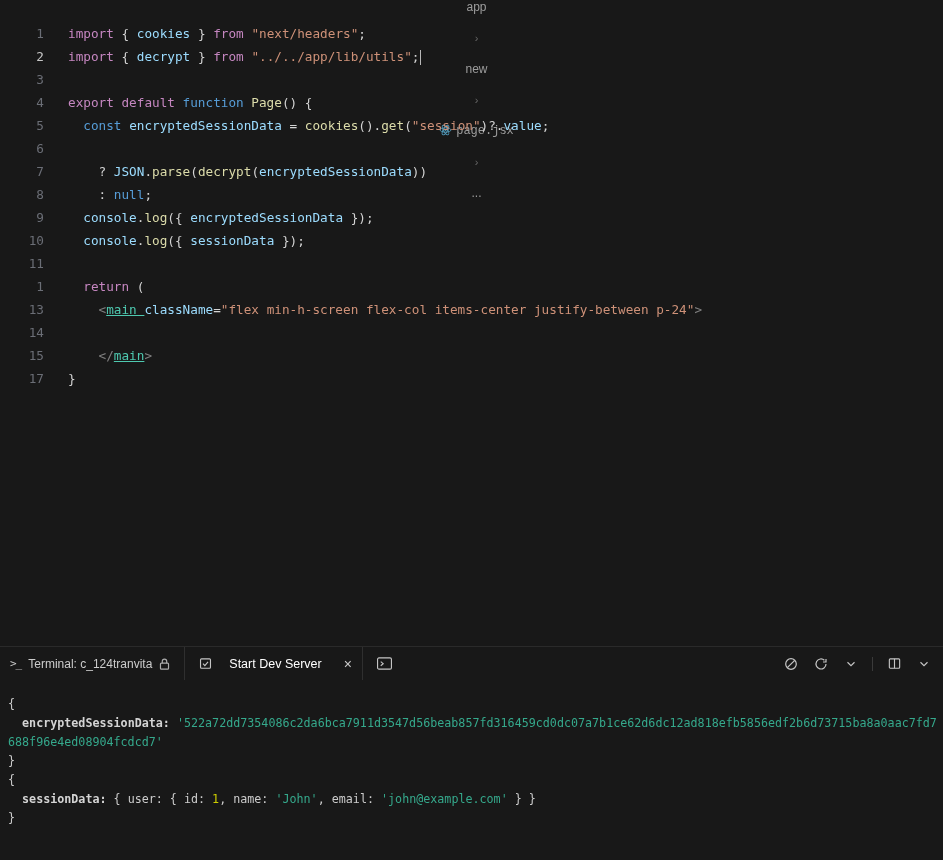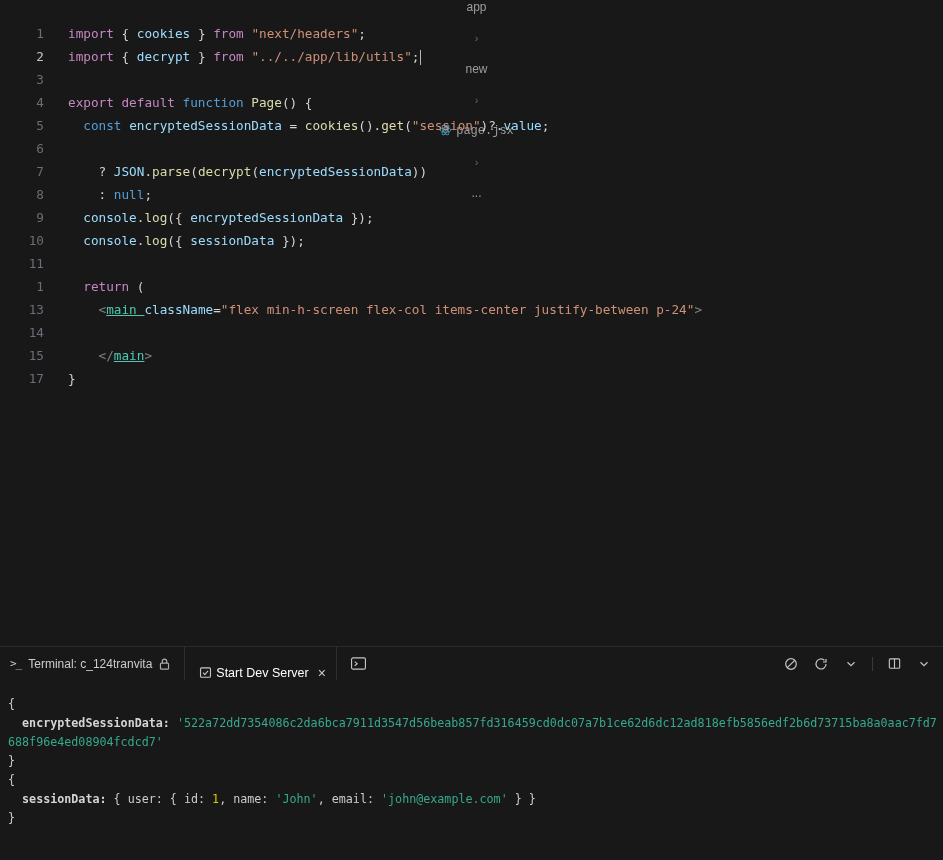--- a/index.html
+++ b/index.html
@@ -61,21 +61,21 @@
     display:flex; align-items:center; gap:7px;
     padding:0 14px 0 10px;
     border-right:1px solid #2f2f2f;
     color:#cccccc;
   }
   .prompt-glyph {
     font-family:"DejaVu Sans Mono", monospace;
     font-size:11px; color:#cccccc; letter-spacing:-1px;
   }
   .term-tab {
-    display:flex; align-items:flex-end; gap:3px;
+    display:flex; align-items:center; gap:16px;
     padding:0 10px 0 13px;
     border-right:1px solid #2f2f2f;
     color:#ffffff; font-size:12.5px;
     cursor:pointer;
   }
   .tab-close { color:#cccccc; font-size:14px; margin-left:6px; line-height:1; }
   .shell-tab { display:flex; align-items:center; padding:0 13px; cursor:pointer; }
   .term-actions {
     position:absolute; right:10px; top:0; height:100%;
     display:flex; align-items:center; gap:12px;

